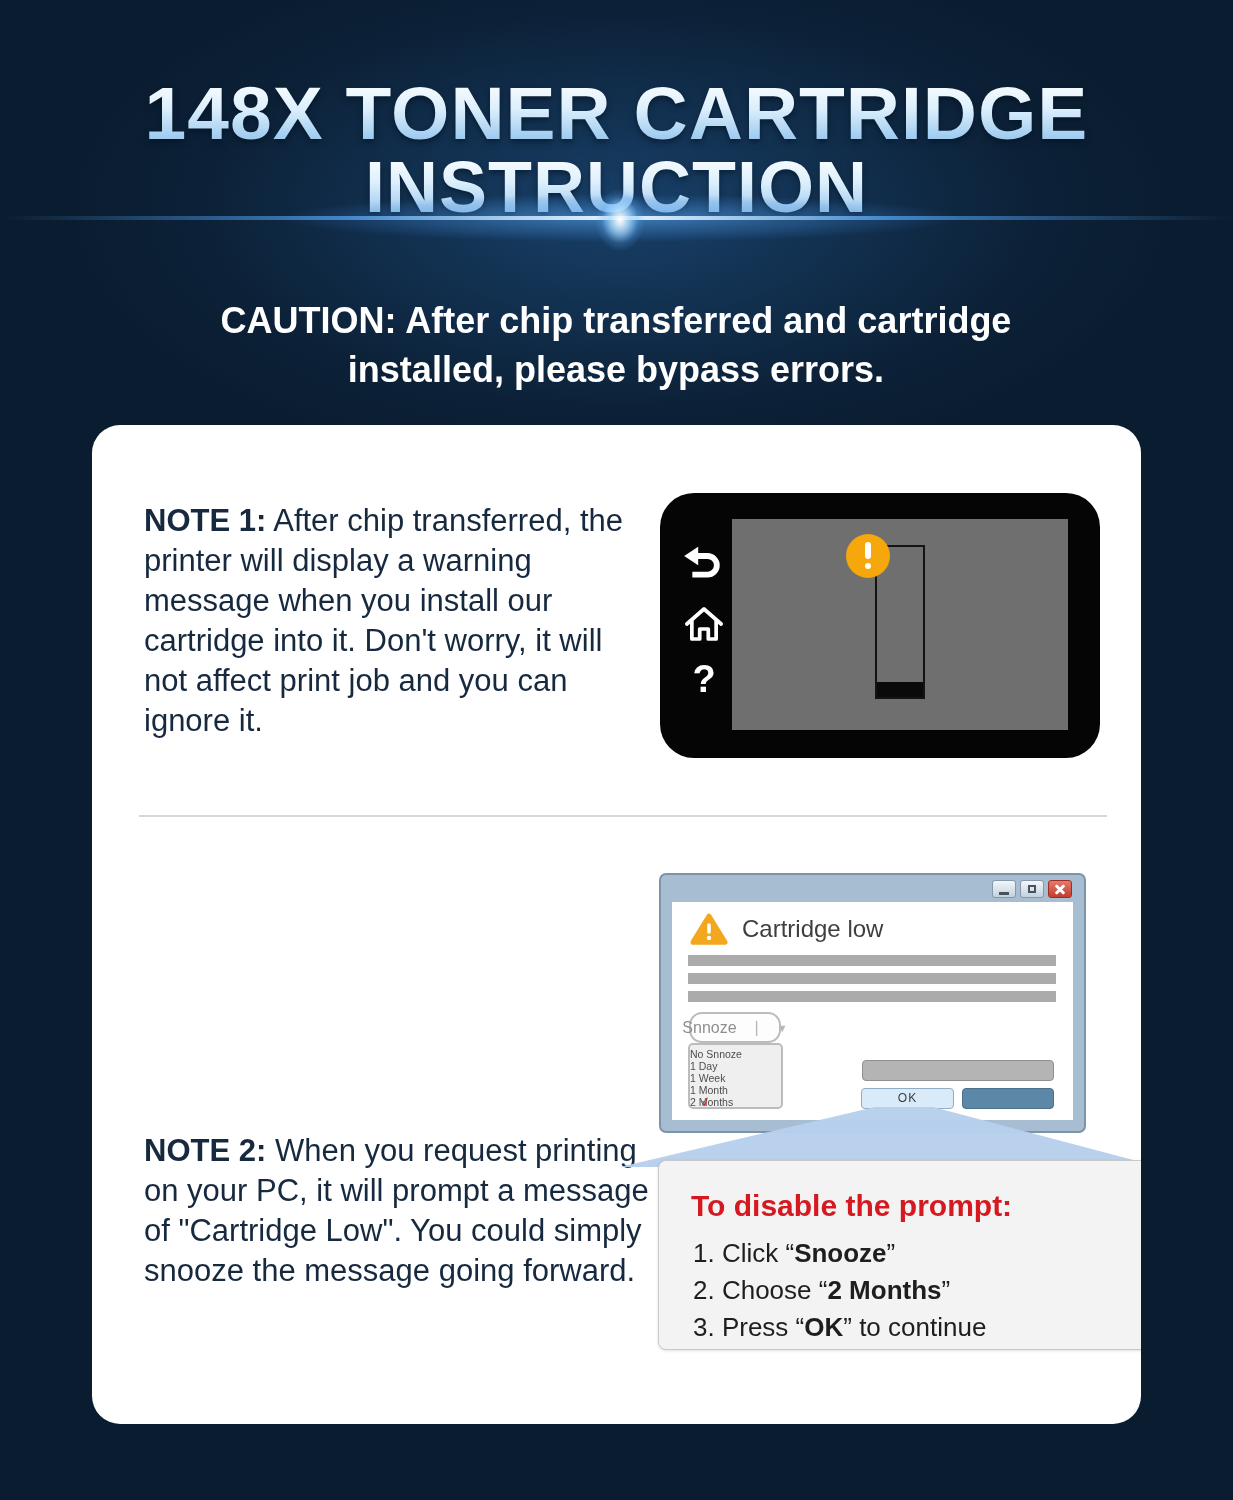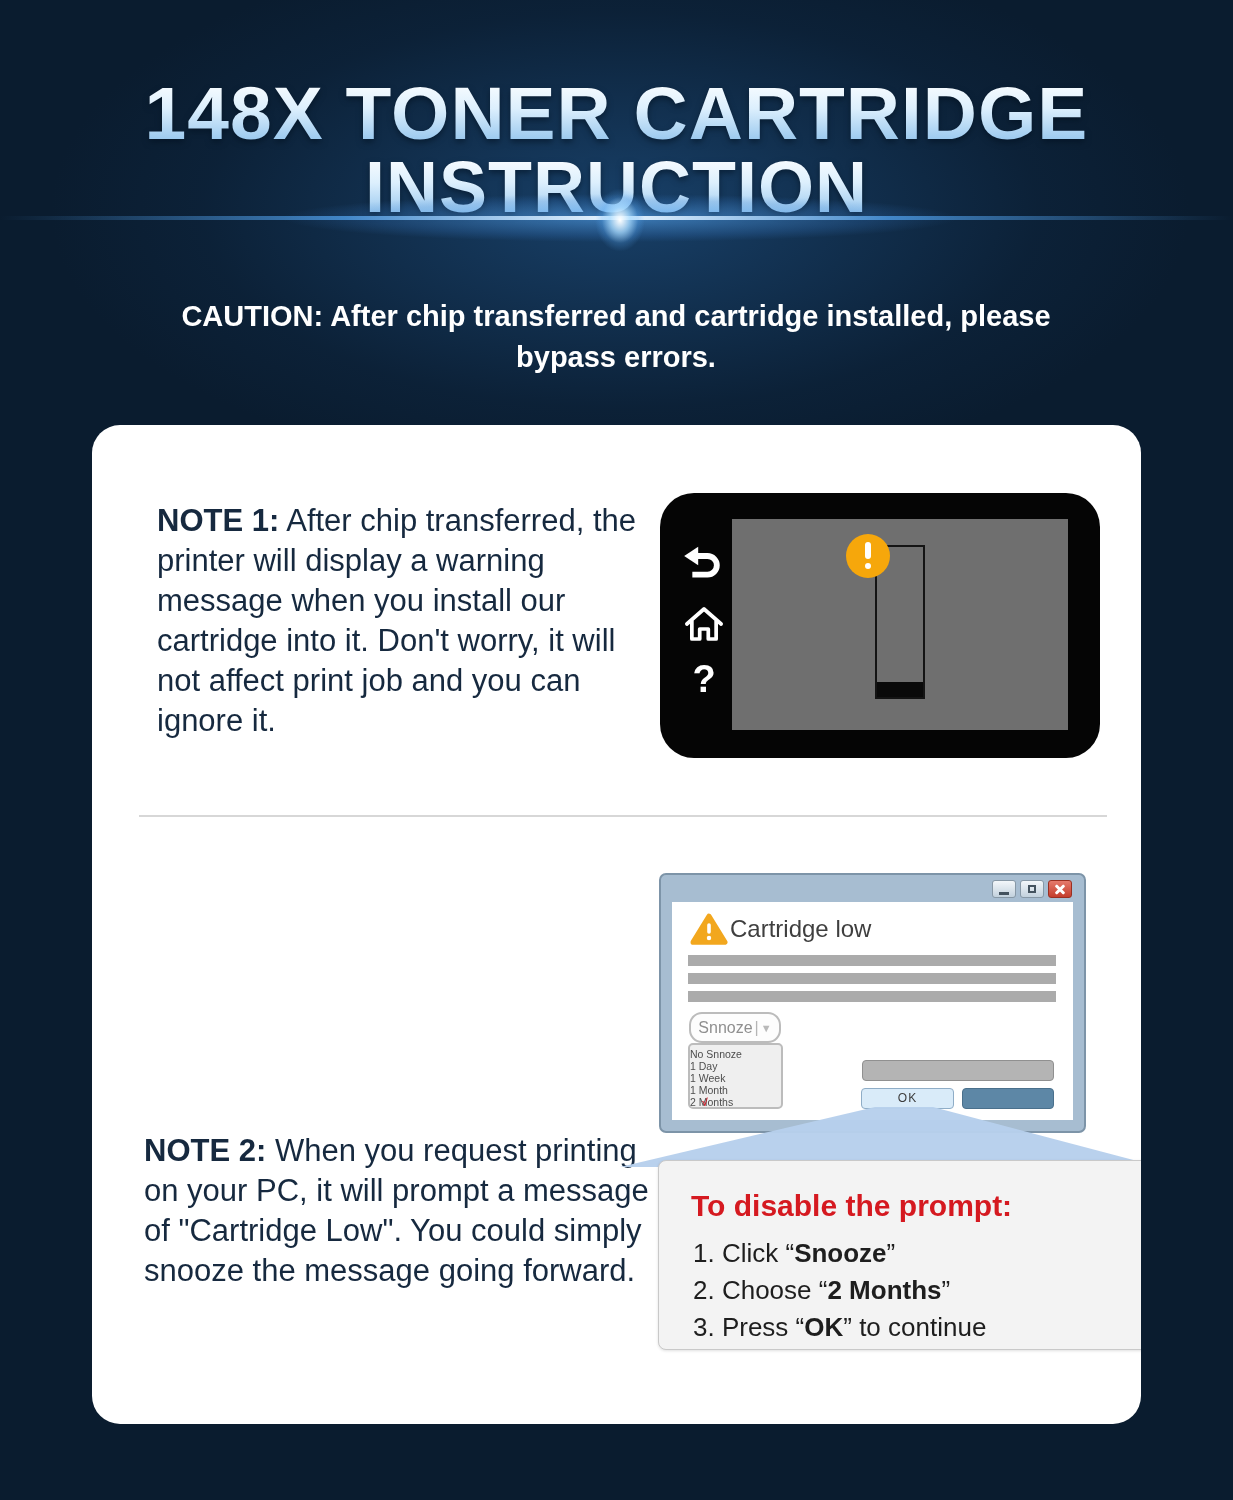--- a/index.html
+++ b/index.html
@@ -16,27 +16,27 @@
     filter:drop-shadow(0 3px 3px rgba(0,15,30,.55));white-space:nowrap;}
   .title1{top:70px;font-size:75px;}
   .title2{top:146px;font-size:72px;}
   .flare-line{position:absolute;left:0;top:216px;width:100%;height:4px;
     background:linear-gradient(90deg,rgba(40,110,190,0) 0%,rgba(80,160,235,.75) 28%,#eaf6ff 50%,rgba(80,160,235,.75) 72%,rgba(40,110,190,0) 100%);}
   .flare-wide{position:absolute;left:170px;top:186px;width:900px;height:64px;
     background:radial-gradient(ellipse 50% 50% at 50% 50%,rgba(90,170,245,.55),rgba(60,130,210,.22) 55%,rgba(0,0,0,0) 75%);}
   .flare-core{position:absolute;left:545px;top:150px;width:150px;height:140px;
     background:radial-gradient(ellipse 22% 30% at 50% 50%,#ffffff,rgba(170,220,255,.75) 30%,rgba(90,170,245,.25) 55%,rgba(0,0,0,0) 75%);}
   .caution{position:absolute;left:166px;top:296px;width:900px;text-align:center;
-    color:#ffffff;font-size:29px;line-height:41px;font-weight:bold;}
+    color:#ffffff;font-size:36px;line-height:49px;font-weight:bold;}
   
   .card{position:absolute;left:92px;top:425px;width:1049px;height:999px;background:#ffffff;
     border-radius:28px;overflow:hidden;}
   .note{position:absolute;left:52px;width:505px;color:#16293f;font-size:31px;line-height:40px;}
   .note b{font-weight:bold;}
-  .note1{top:76px;margin-left:13px;}
+  .note1{top:76px;}
   .note2{top:706px;}
   .divider{position:absolute;left:47px;top:390px;width:968px;height:2px;background:#d7d7d7;}
   
   .printer{position:absolute;left:568px;top:68px;width:440px;height:265px;background:#050505;border-radius:34px;}
   .p-icons{position:absolute;left:16px;top:0;width:56px;height:100%;}
   .p-icon{position:absolute;left:0;width:56px;text-align:center;}
   .icon-back{top:52px;}
   .icon-home{top:112px;}
   .icon-help{top:166px;color:#ffffff;font-size:38px;font-weight:bold;line-height:40px;}
   .screen{position:absolute;left:72px;top:26px;width:336px;height:211px;background:#6f6f6f;}
@@ -50,27 +50,27 @@
     border:2px solid #7d94a8;border-radius:7px;box-sizing:border-box;z-index:2;}
   .win-controls{position:absolute;right:12px;top:5px;display:flex;gap:4px;}
   .win-btn{width:24px;height:18px;border-radius:3px;border:1px solid #8798a6;box-sizing:border-box;
     background:linear-gradient(180deg,#f3f7fa,#c2d1dd);position:relative;}
   .win-btn.close{background:linear-gradient(180deg,#e57a6c,#c43d2c);border-color:#9a2f21;}
   .glyph-min{position:absolute;left:6px;top:11px;width:10px;height:3px;background:#44535f;}
   .glyph-max{position:absolute;left:7px;top:4px;width:8px;height:8px;border:2px solid #44535f;box-sizing:border-box;}
   .glyph-x1,.glyph-x2{position:absolute;left:5px;top:7px;width:12px;height:3px;background:#ffffff;border-radius:1px;}
   .glyph-x1{transform:rotate(45deg);} .glyph-x2{transform:rotate(-45deg);}
   .dlg-panel{position:absolute;left:11px;right:11px;top:27px;bottom:11px;background:#ffffff;}
-  .dlg-header{position:absolute;left:18px;top:10px;display:flex;align-items:center;gap:2px;}
+  .dlg-header{position:absolute;left:18px;top:10px;display:flex;align-items:center;gap:14px;}
   .dlg-title{color:#3f3f3f;font-size:24px;}
   .dlg-bar{position:absolute;left:16px;width:368px;height:11px;background:#ababab;}
   .bar1{top:53px;} .bar2{top:71px;} .bar3{top:89px;}
   .snooze-btn{position:absolute;left:17px;top:110px;width:92px;height:31px;background:#fdfdfd;
     border:2px solid #bcbcbc;border-radius:13px;box-sizing:border-box;
-    display:flex;align-items:center;justify-content:center;gap:2px;
+    display:flex;align-items:center;justify-content:center;gap:18px;
     color:#8f8f8f;font-size:16px;}
   .snooze-sep{color:#b5b5b5;} .snooze-caret{color:#b9b9b9;font-size:11px;}
   .dropdown{position:absolute;left:16px;top:141px;width:95px;height:66px;background:#efefef;
     border:2px solid #bcbcbc;border-radius:5px;box-sizing:border-box;padding-top:3px;}
   .dd-row{position:relative;height:12px;line-height:12px;font-size:10.5px;color:#4e4e4e;}
   .dd-check{position:absolute;left:12px;top:0;color:#cf1624;font-weight:bold;}
   .long-bar{position:absolute;left:190px;top:158px;width:192px;height:21px;background:#b4b4b4;
     border:1px solid #909090;border-radius:4px;box-sizing:border-box;}
   .ok-btn{position:absolute;left:189px;top:186px;width:93px;height:21px;background:#d9ebf9;
     border:1px solid #8fadc7;border-radius:4px;box-sizing:border-box;text-align:center;

